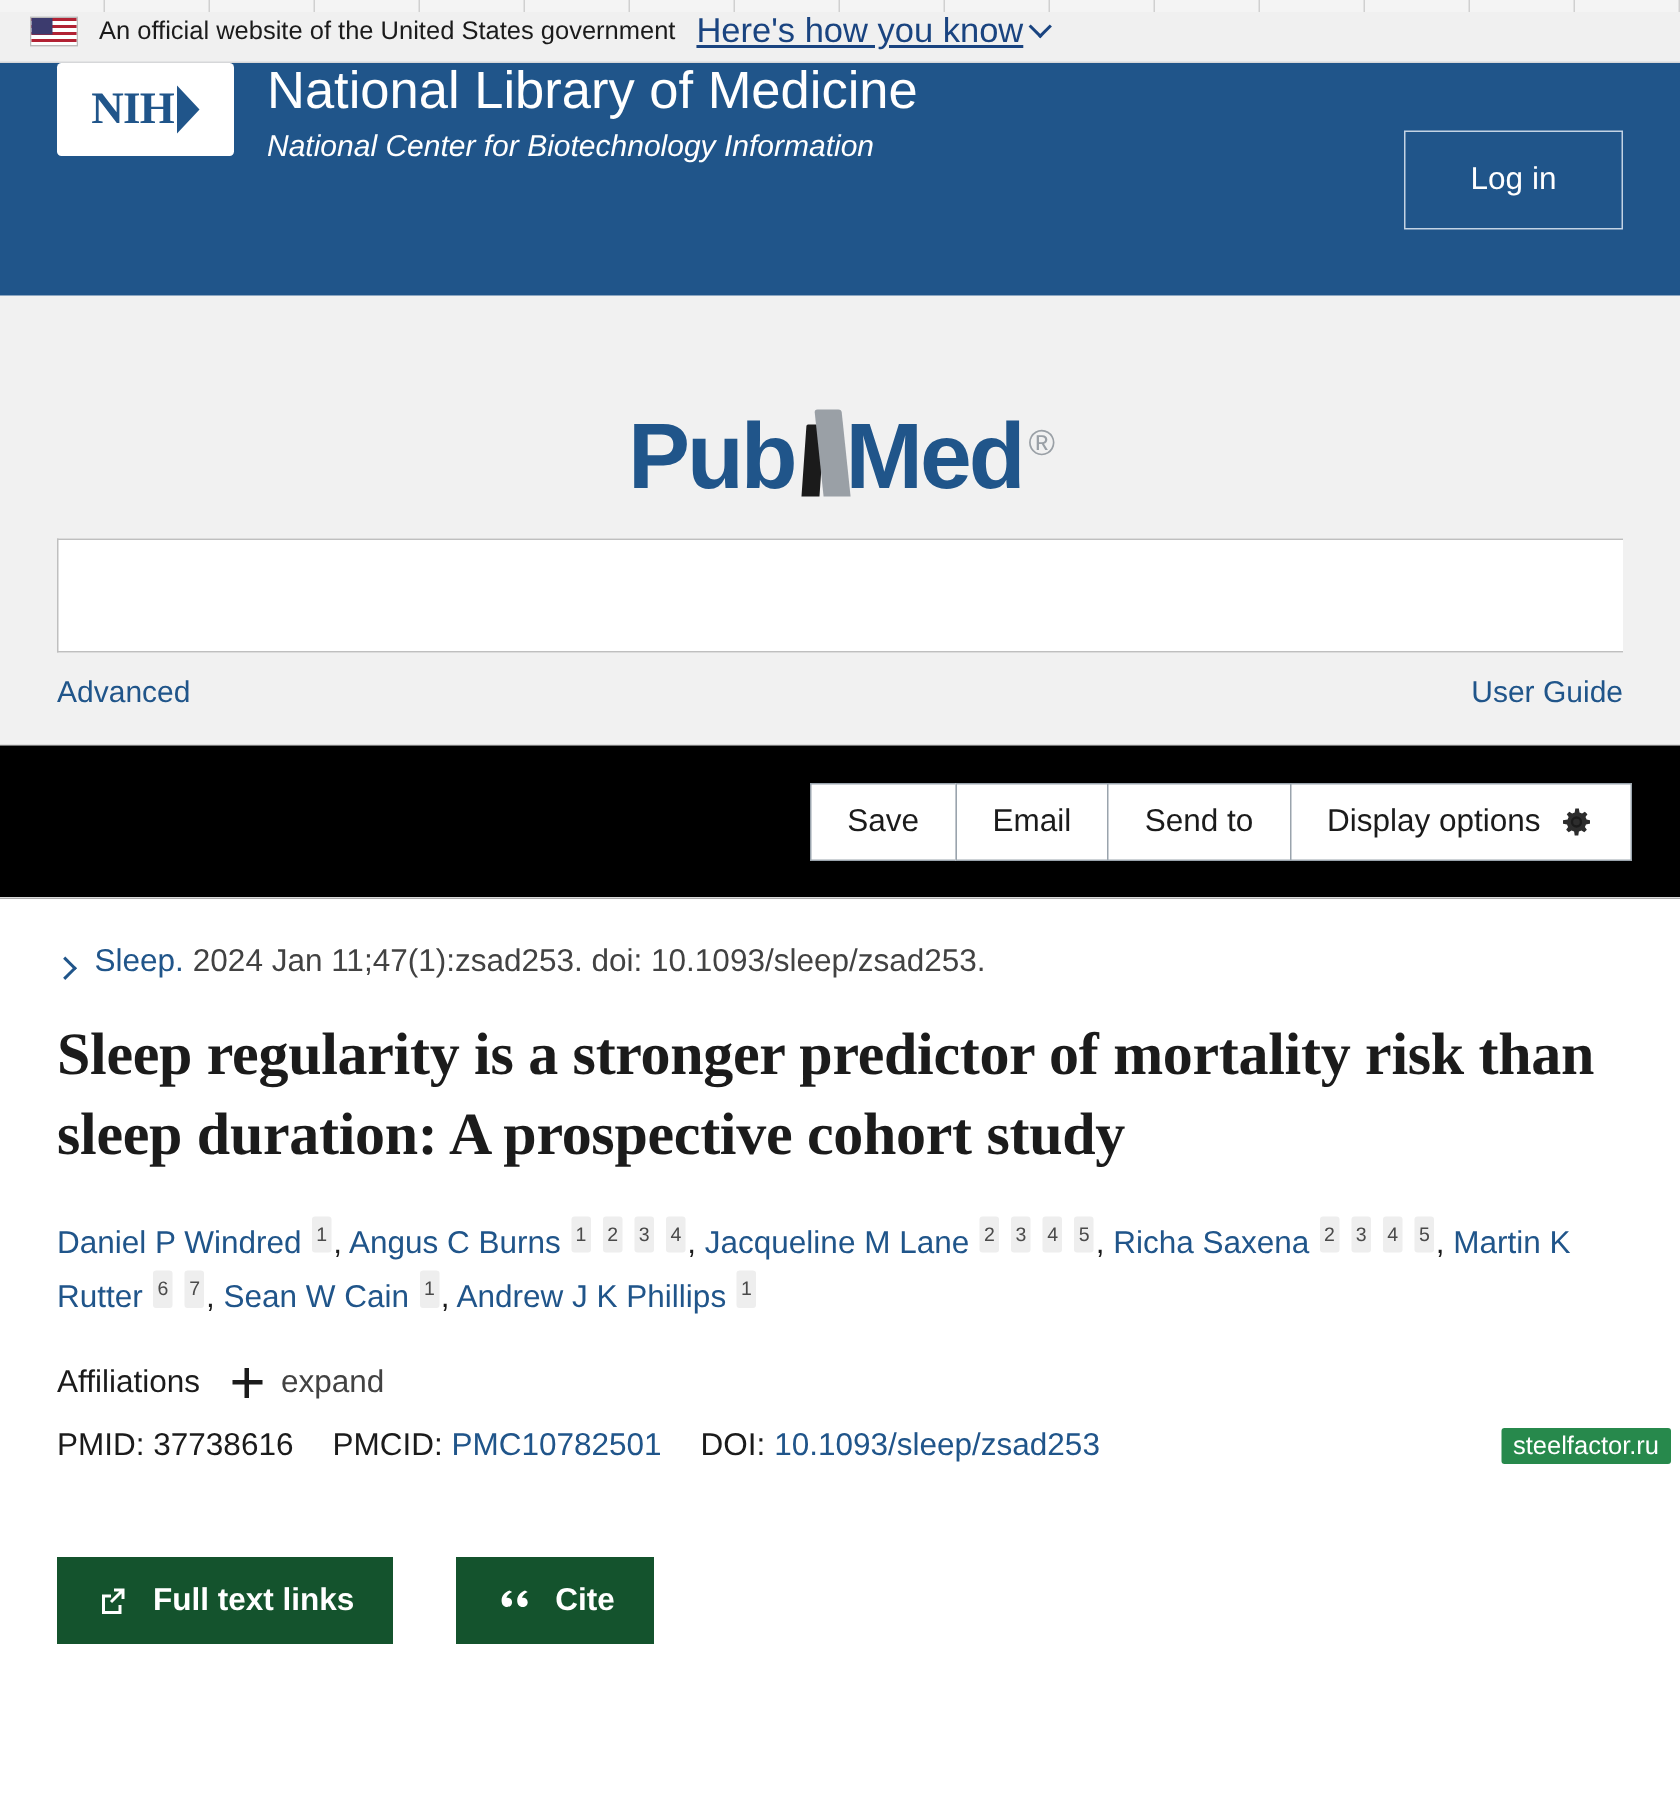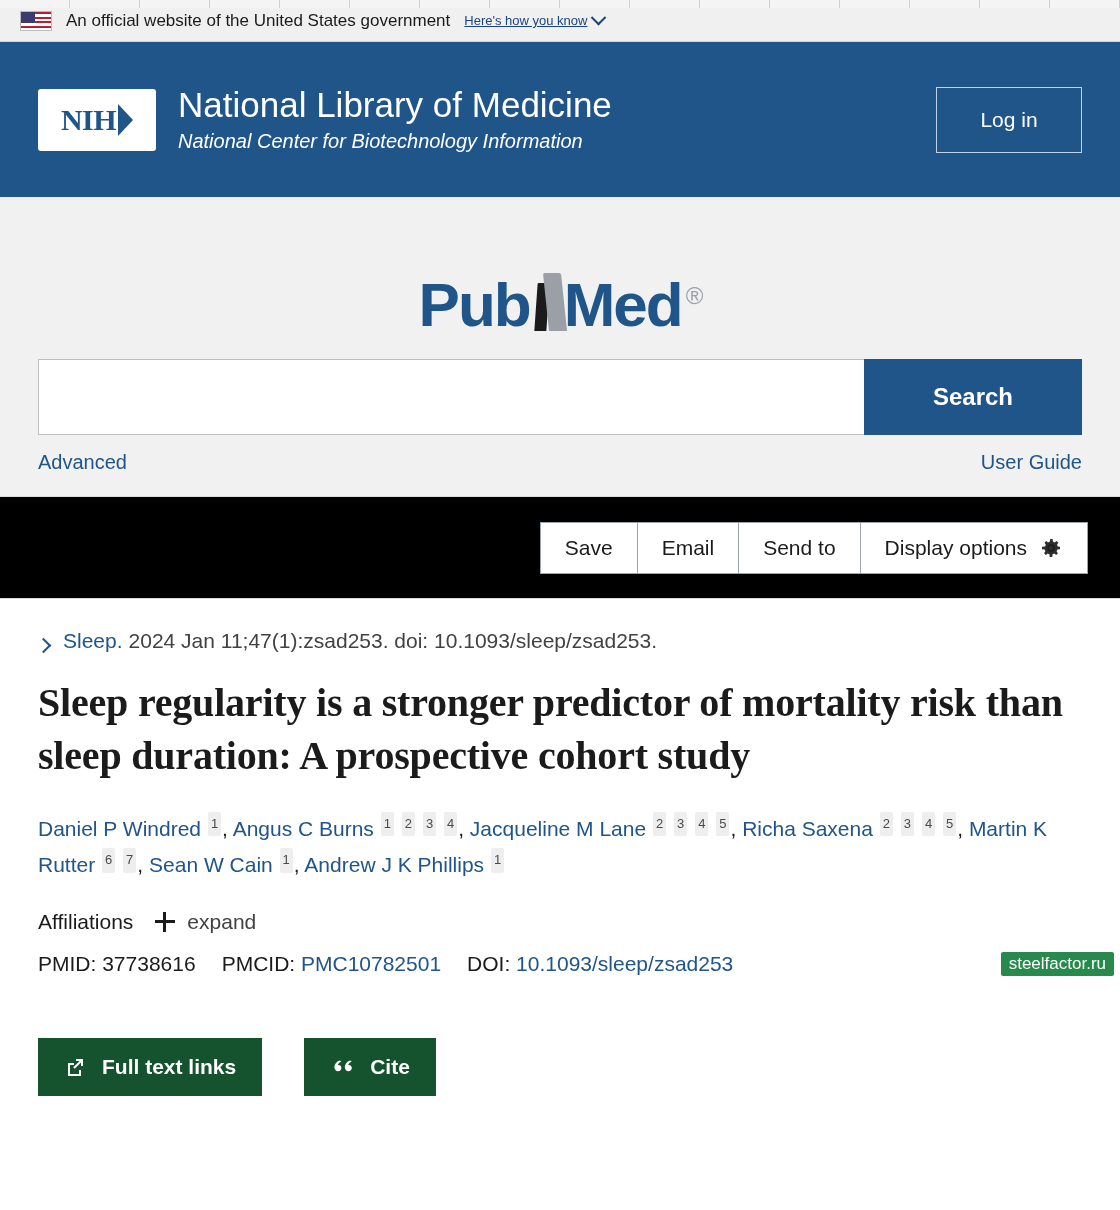--- a/index.html
+++ b/index.html
@@ -51,42 +51,41 @@
   .flag .canton {
     position: absolute; left: 0; top: 0;
     width: 14px; height: 11px;
     background: #3c3b6e;
   }
   .gov-text {
     font-size: 17px;
     color: #1b1b1b;
   }
   .gov-link {
-    font-size: 13px;
+    font-size: 23px;
     color: #1a4480;
     text-decoration: underline;
     margin-left: 14px;
     cursor: pointer;
     white-space: nowrap;
   }
   .chev-down {
     display: inline-block;
     margin-left: 6px;
     width: 11px; height: 11px;
     border-right: 2.5px solid #1a4480;
     border-bottom: 2.5px solid #1a4480;
     transform: rotate(45deg) translate(-2px,-2px);
   }
 
   
   .nih-header {
     background: #20558a;
     height: 155px;
     display: flex;
-    align-items: center;
     padding: 0 38px;
     position: relative;
   }
   .nih-logo-box {
     width: 118px; height: 62px;
     background: #fff;
     border-radius: 3px;
     display: flex;
     align-items: center;
     justify-content: center;
@@ -422,21 +421,20 @@
     </div>
     <button class="login-btn">Log in</button>
   </div>
 
   <div class="search-area">
     <div class="pubmed-logo">
       <span class="pubmed-word"><span>Pub</span><span class="book"><span class="pg-left"></span><span class="pg-right"></span></span><span>Med</span><span class="reg-mark">®</span></span>
     </div>
     <div class="search-row">
       <input class="search-input" type="text" value="" placeholder="" style="">
-      <button class="search-btn">Search</button>
     </div>
     <div class="search-links">
       <a>Advanced</a>
       <a>User Guide</a>
     </div>
   </div>
 
   <div class="action-bar">
     <button class="act-btn">Save</button>
     <button class="act-btn">Email</button>

